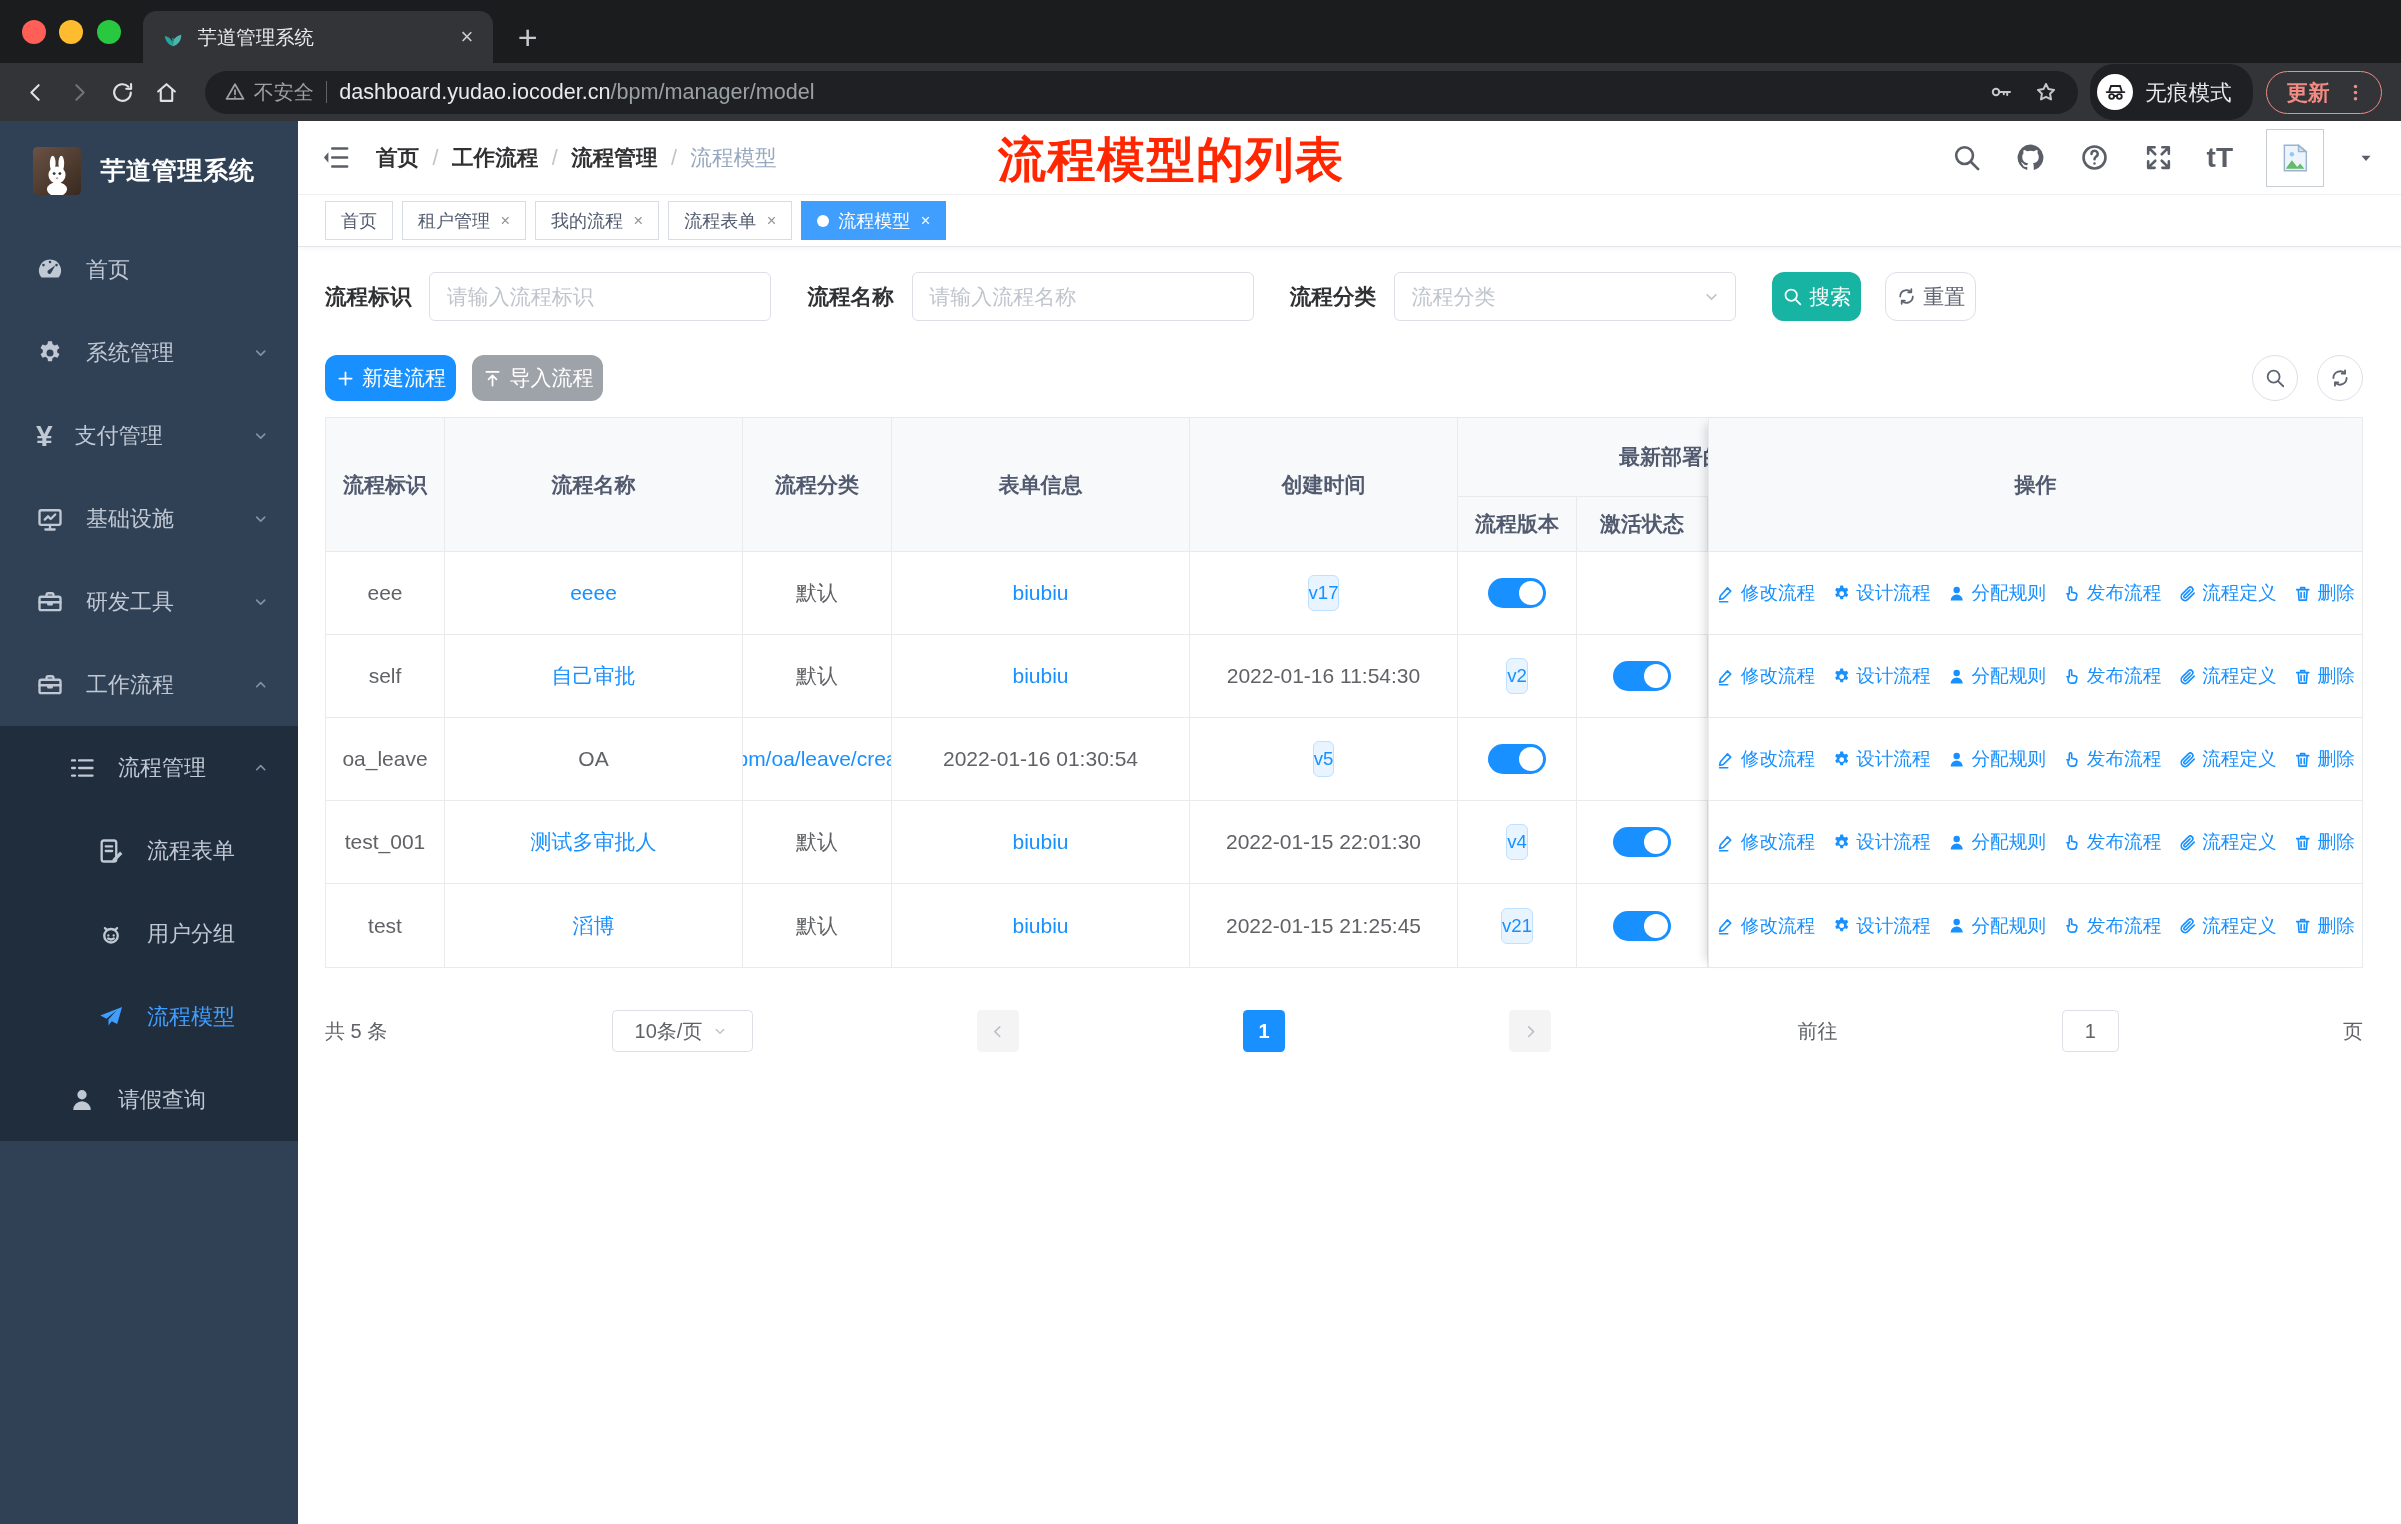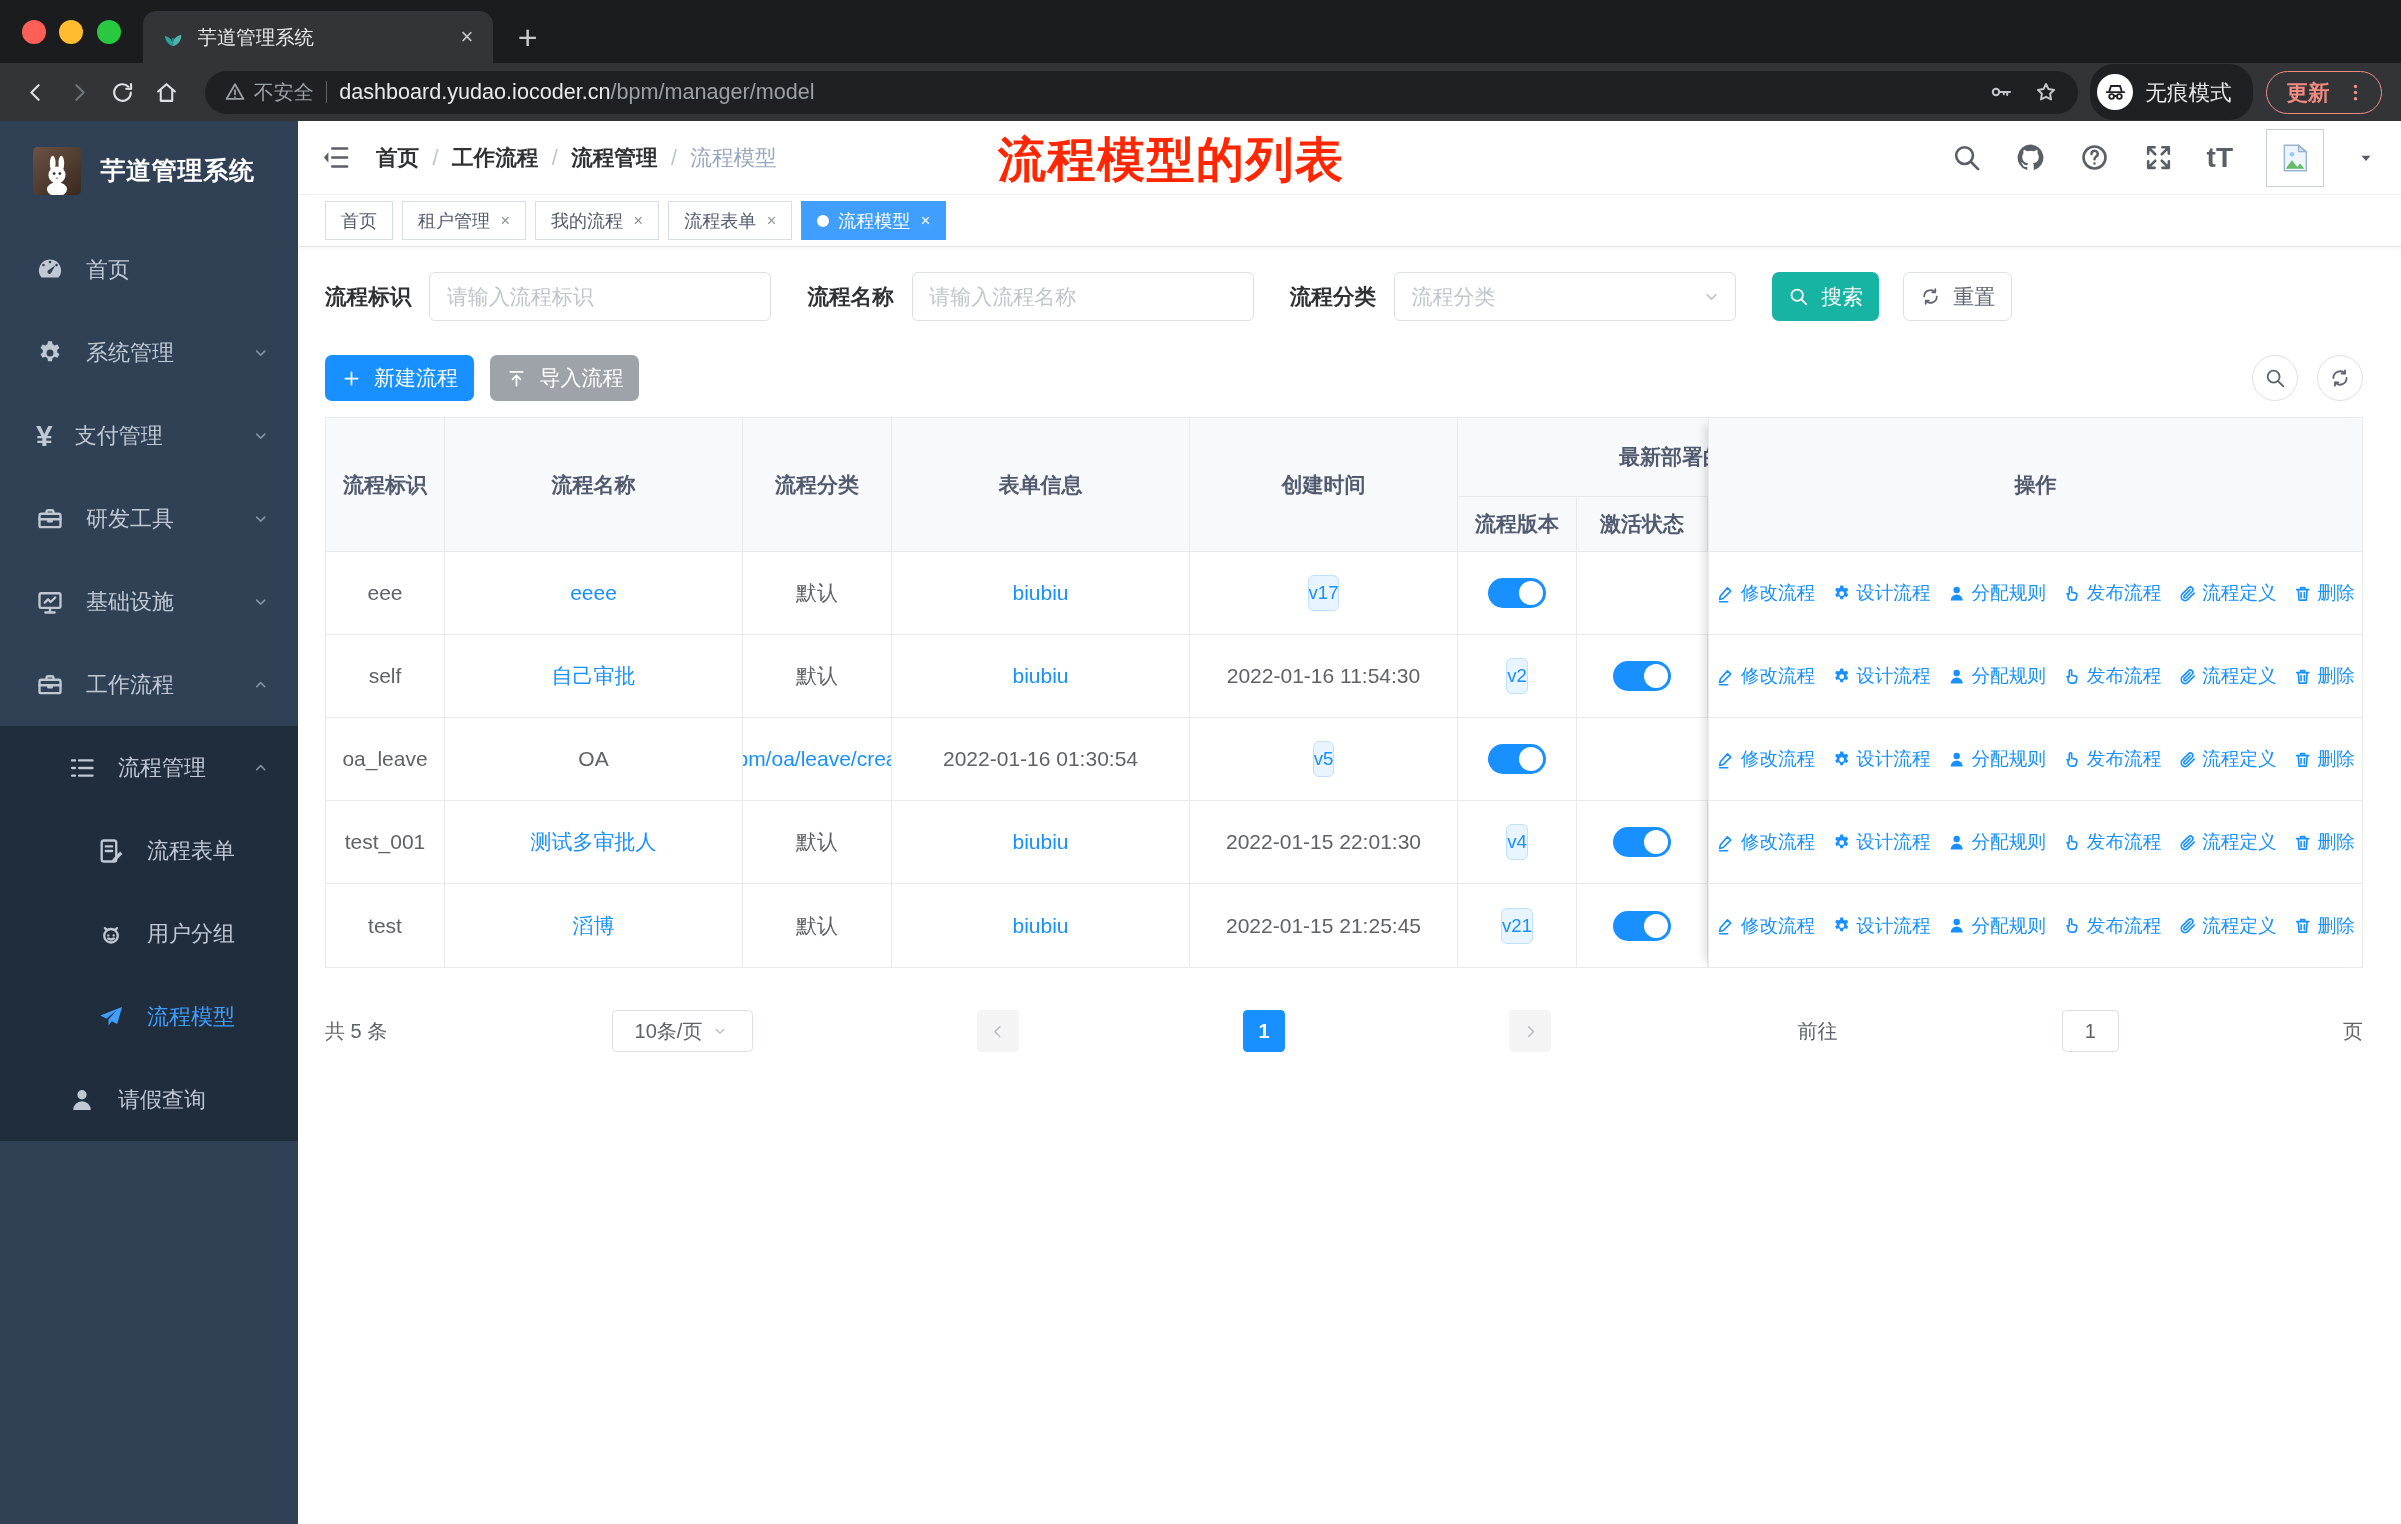--- a/index.html
+++ b/index.html
@@ -90,21 +90,21 @@
   .content { flex:1; padding:25px 39px 0 27px; position:relative; }
 
   
   .filters { display:flex; align-items:center; }
   .f-label { font-size:21.6px; font-weight:bold; color:#303133; margin-right:18px; white-space:nowrap; }
   .f-input { width:342px; height:49px; border:0.7px solid #dcdfe6; border-radius:6px; font-size:21px; padding:0 16.4px; color:#606266; outline:none; font-family:inherit; margin-right:36px; }
   .f-input::placeholder { color:#c0c4cc; }
   .f-select { width:342px; height:49px; border:0.7px solid #dcdfe6; border-radius:6px; display:flex; align-items:center; padding:0 13.4px 0 16.4px; margin-right:36px; }
   .f-select .ph { font-size:21px; color:#c0c4cc; flex:1; }
   .f-select svg { width:21px; height:21px; color:#c0c4cc; }
-  .btn { height:49px; border-radius:7px; display:flex; align-items:center; gap:12px; font-size:21px; padding:0 16px; cursor:pointer; border:none; font-family:inherit; }
+  .btn { height:49px; border-radius:12px; display:flex; align-items:center; gap:6px; font-size:21px; padding:0 10px; cursor:pointer; border:none; font-family:inherit; }
   .btn svg { width:21px; height:21px; }
   .btn.search { background:#17b3a3; color:#fff; }
   .btn.reset { background:#fff; color:#5f6470; border:0.7px solid #dcdfe6; margin-left:24px; }
 
   
   .toolrow { display:flex; align-items:center; margin-top:34px; }
   .btn.create { background:#1890ff; color:#fff; height:46px; }
   .btn.import { background:#9da3a9; color:#fff; height:46px; margin-left:16.4px; }
   .tool-circles { margin-left:auto; display:flex; gap:19.4px; }
   .circle-btn { width:46px; height:46px; border-radius:50%; border:0.7px solid #dcdfe6; background:#fff; display:flex; align-items:center; justify-content:center; color:#5f6470; cursor:pointer; }
@@ -284,40 +284,40 @@
             <span class="s-label">支付管理</span>
             <span class="s-chev">
               <svg viewBox="0 0 24 24" fill="none" stroke="currentColor" stroke-width="2" stroke-linecap="round" stroke-linejoin="round">
                 <path d="M7 10l5 5 5-5"></path>
               </svg>
             </span>
           </div>
           <div class="s-item l1">
             <span class="s-icon">
               <svg viewBox="0 0 24 24" fill="none" stroke="currentColor" stroke-width="2" stroke-linecap="round" stroke-linejoin="round">
-                <rect x="3" y="7.5" width="18" height="11.5" rx="1.5"></rect>
-                <path d="M9 7.5V6a1.5 1.5 0 0 1 1.5-1.5h3A1.5 1.5 0 0 1 15 6v1.5M3 12.2h18M10.5 12.2v1.8h3v-1.8"></path>
-              </svg>
-            </span>
-            <span class="s-label">研发工具</span>
-            <span class="s-chev">
-              <svg viewBox="0 0 24 24" fill="none" stroke="currentColor" stroke-width="2" stroke-linecap="round" stroke-linejoin="round">
-                <path d="M7 10l5 5 5-5"></path>
-              </svg>
-            </span>
-          </div>
-          <div class="s-item l1">
-            <span class="s-icon">
-              <svg viewBox="0 0 24 24" fill="none" stroke="currentColor" stroke-width="2" stroke-linecap="round" stroke-linejoin="round">
                 <rect x="3" y="4.5" width="18" height="12.5" rx="1.5"></rect>
                 <path d="M7.5 12.5l2.8-2.8 2.3 2.3 3.9-3.9"></path>
                 <path d="M12 17v4M8 21h8"></path>
               </svg>
             </span>
             <span class="s-label">基础设施</span>
+            <span class="s-chev">
+              <svg viewBox="0 0 24 24" fill="none" stroke="currentColor" stroke-width="2" stroke-linecap="round" stroke-linejoin="round">
+                <path d="M7 10l5 5 5-5"></path>
+              </svg>
+            </span>
+          </div>
+          <div class="s-item l1">
+            <span class="s-icon">
+              <svg viewBox="0 0 24 24" fill="none" stroke="currentColor" stroke-width="2" stroke-linecap="round" stroke-linejoin="round">
+                <rect x="3" y="7.5" width="18" height="11.5" rx="1.5"></rect>
+                <path d="M9 7.5V6a1.5 1.5 0 0 1 1.5-1.5h3A1.5 1.5 0 0 1 15 6v1.5M3 12.2h18M10.5 12.2v1.8h3v-1.8"></path>
+              </svg>
+            </span>
+            <span class="s-label">研发工具</span>
             <span class="s-chev">
               <svg viewBox="0 0 24 24" fill="none" stroke="currentColor" stroke-width="2" stroke-linecap="round" stroke-linejoin="round">
                 <path d="M7 10l5 5 5-5"></path>
               </svg>
             </span>
           </div>
           <div class="s-item l1">
             <span class="s-icon">
               <svg viewBox="0 0 24 24" fill="none" stroke="currentColor" stroke-width="2" stroke-linecap="round" stroke-linejoin="round">
                 <rect x="3" y="7.5" width="18" height="11.5" rx="1.5"></rect>

